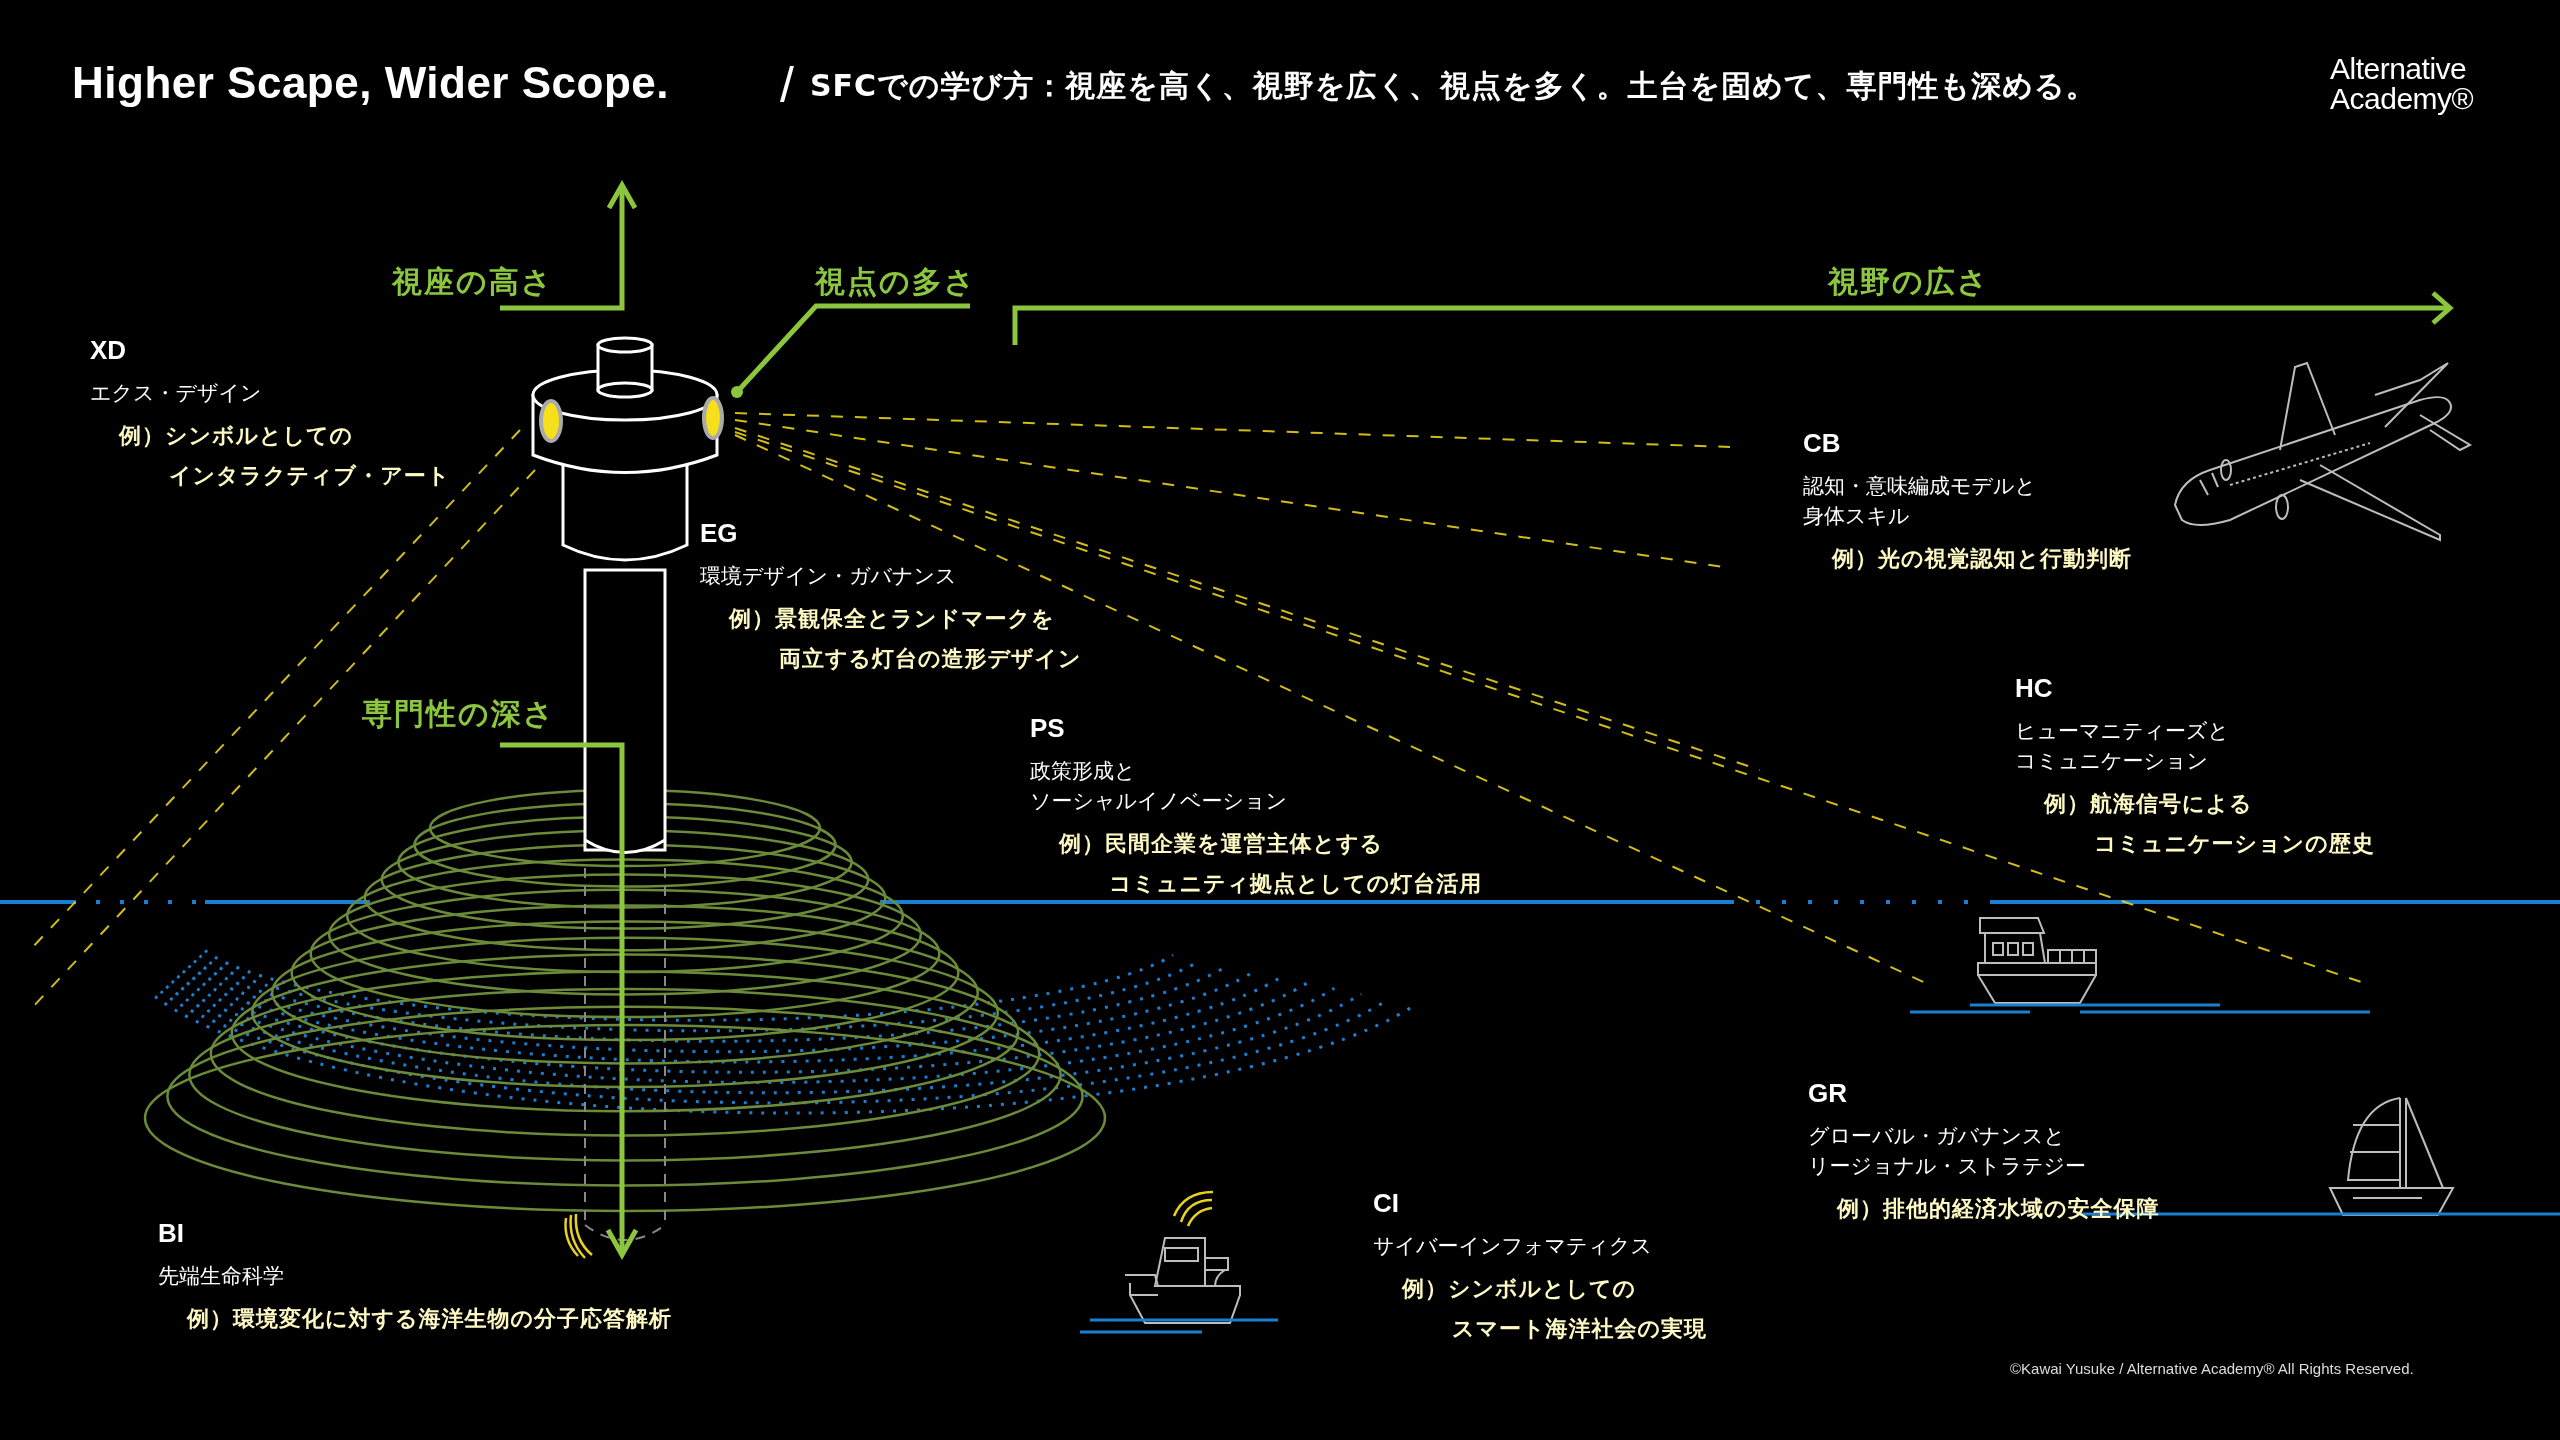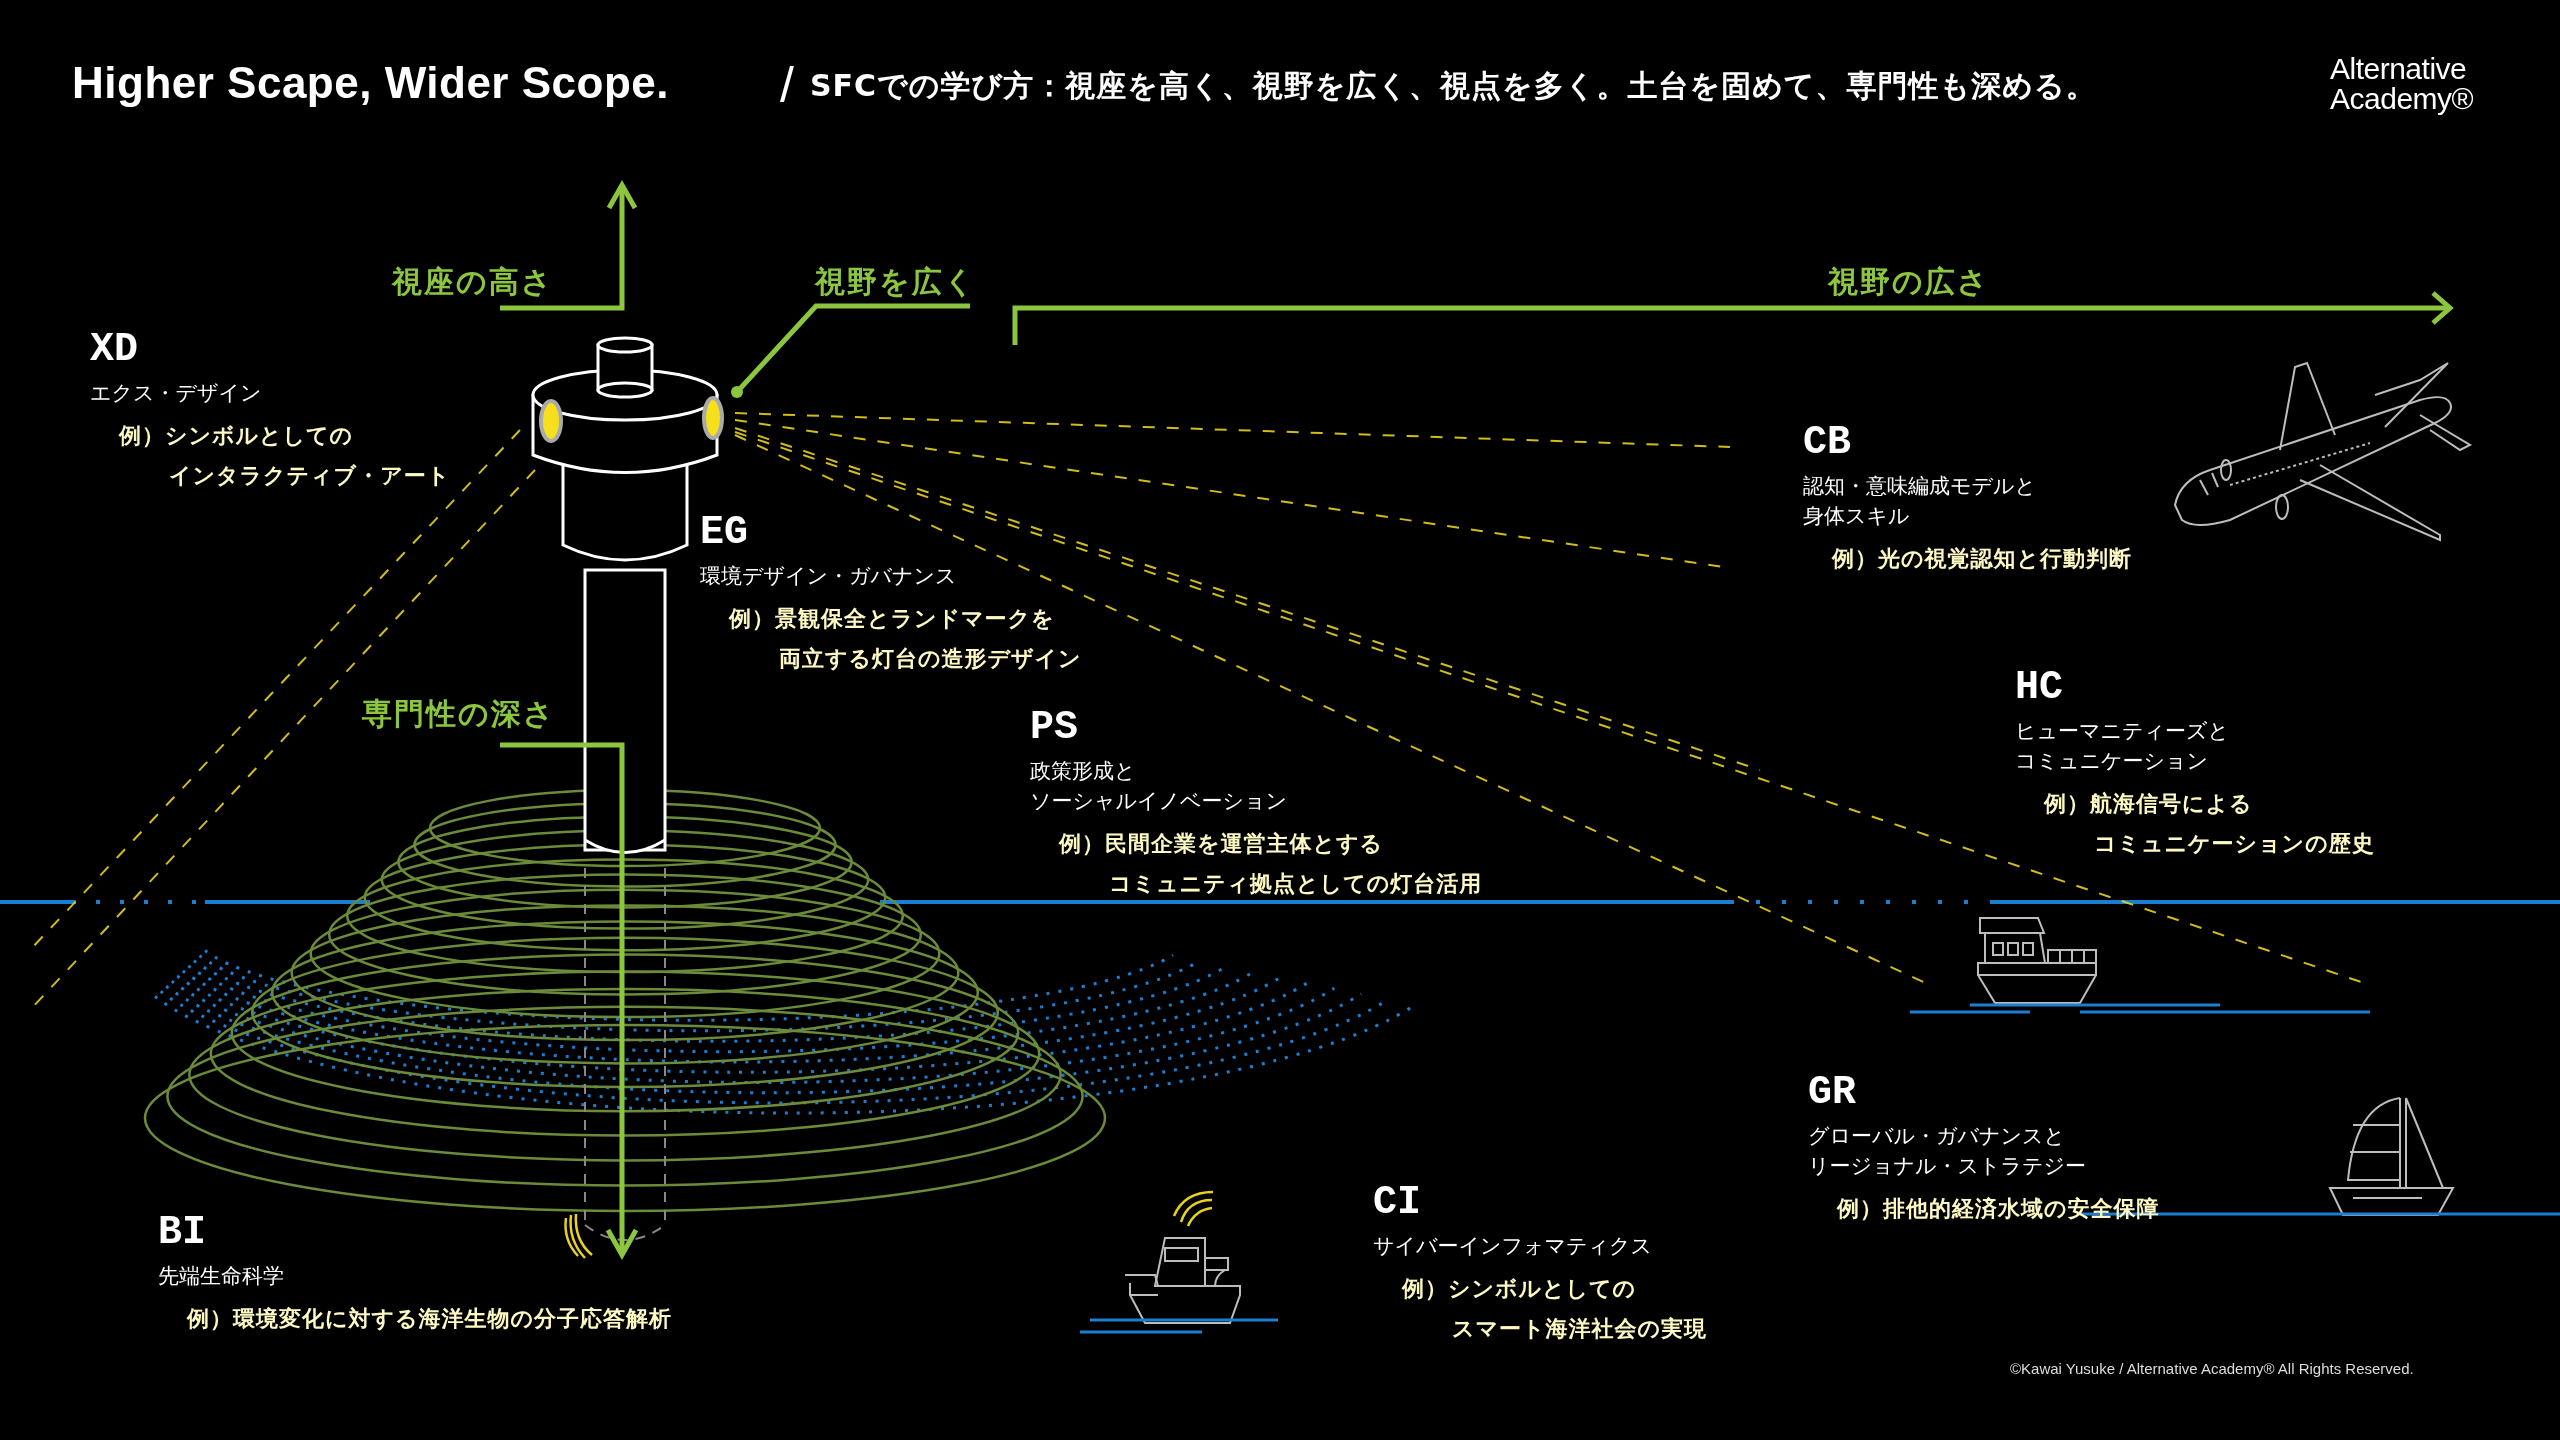--- a/index.html
+++ b/index.html
@@ -4,21 +4,21 @@
 <style>
   html,body{margin:0;padding:0;background:#000;}
   body{width:2560px;height:1440px;position:relative;overflow:hidden;font-family:"DejaVu Sans","Liberation Sans",sans-serif;color:#fff;}
   #art{position:absolute;left:0;top:0;width:2560px;height:1440px;}
   .abs{position:absolute;}
   .hdr-title{left:72px;top:58px;font-size:44px;font-weight:bold;letter-spacing:0.5px;white-space:nowrap;font-family:"Liberation Sans",sans-serif;}
   .hdr-sub{left:810px;top:66px;font-size:30px;white-space:nowrap;font-weight:bold;letter-spacing:1px;}
   .hdr-slash{left:780px;top:56px;font-size:50px;font-weight:normal;font-family:"Liberation Sans",sans-serif;}
   .logo{left:2330px;top:54px;font-size:30px;font-weight:normal;line-height:30px;font-family:"Liberation Sans",sans-serif;letter-spacing:-0.5px;}
   .axis-label{font-size:30px;font-weight:bold;color:#8cc63f;white-space:nowrap;letter-spacing:2px;text-align:center;}
-  .block .code{font-size:40px;font-weight:bold;font-family:Liberation Mono, monospace;line-height:36px;}
+  .block .code{font-size:26px;font-weight:bold;font-family:Liberation Sans, sans-serif;line-height:36px;}
   .block .field{font-size:21px;line-height:30px;margin-top:10px;white-space:nowrap;}
   .block .ex{font-size:22px;font-weight:bold;color:#fef9c3;line-height:40px;margin-top:8px;white-space:nowrap;letter-spacing:1px;margin-left:29px;}
   .block .ex .indent{display:block;padding-left:50px;}
   .copyright{left:2010px;top:1360px;font-size:15px;color:#ddd;white-space:nowrap;font-family:"Liberation Sans",sans-serif;}
 </style>
 </head>
 <body>
 
 <svg id="art" viewBox="0 0 2560 1440" xmlns="http://www.w3.org/2000/svg">
 
@@ -182,21 +182,21 @@
 
 <div class="abs hdr-title">Higher Scape, Wider Scope.</div>
 <div class="abs hdr-slash">/</div>
 <div class="abs hdr-sub">SFCでの学び方：視座を高く、視野を広く、視点を多く。土台を固めて、専門性も深める。</div>
 <div class="abs logo">
   <div>Alternative</div>
   <div>Academy®</div>
 </div>
 
 <div class="abs axis-label" style="left:392px;top:262px;">視座の高さ</div>
-<div class="abs axis-label" style="left:815px;top:262px;">視野を広く</div>
+<div class="abs axis-label" style="left:815px;top:262px;">視点の多さ</div>
 <div class="abs axis-label" style="left:1828px;top:262px;">視野の広さ</div>
 <div class="abs axis-label" style="left:362px;top:694px;">専門性の深さ</div>
 
 <div class="abs block" style="left:90px;top:332px;">
   <div class="code">XD</div>
   <div class="field"><span>エクス・デザイン</span></div>
   <div class="ex">
     <span>例）シンボルとしての</span>
     <span class="indent">インタラクティブ・アート</span>
   </div>

